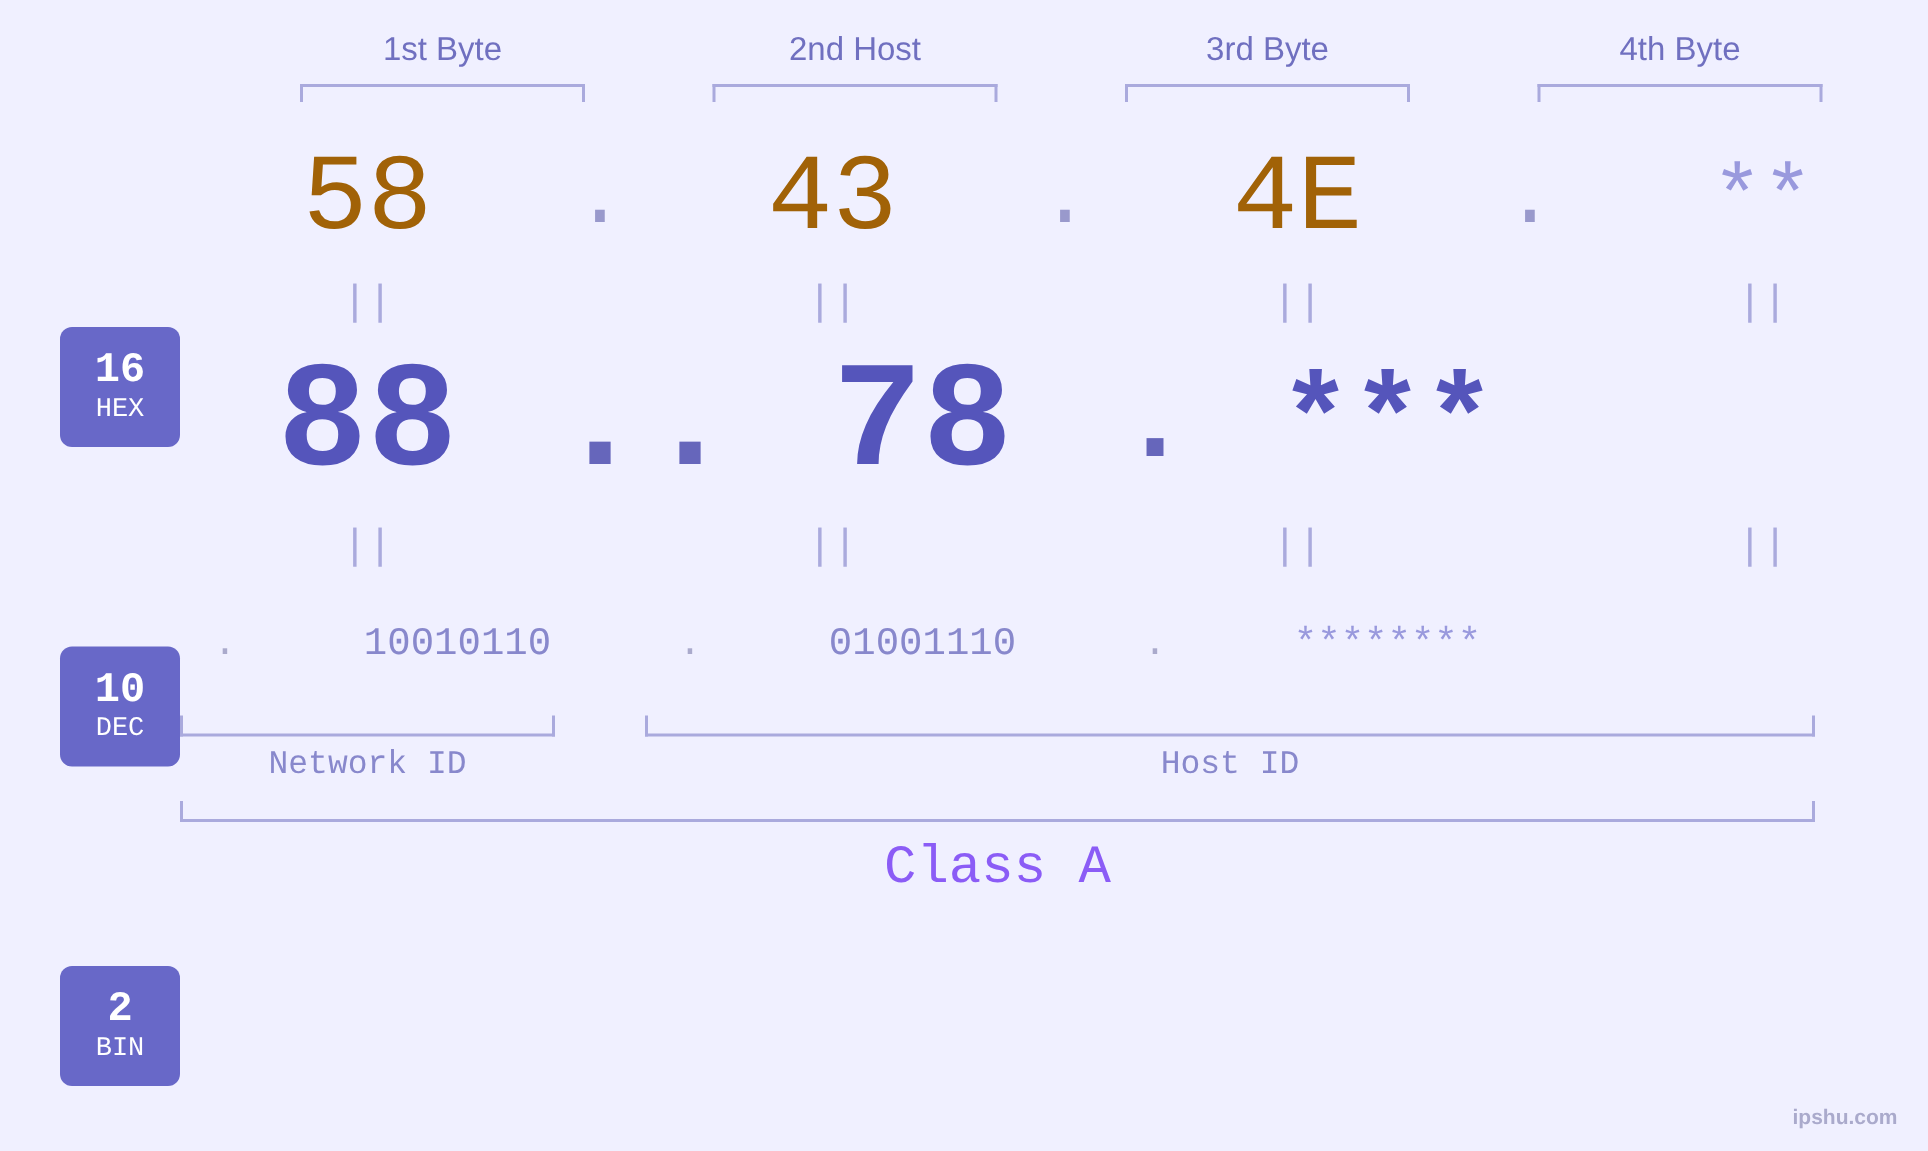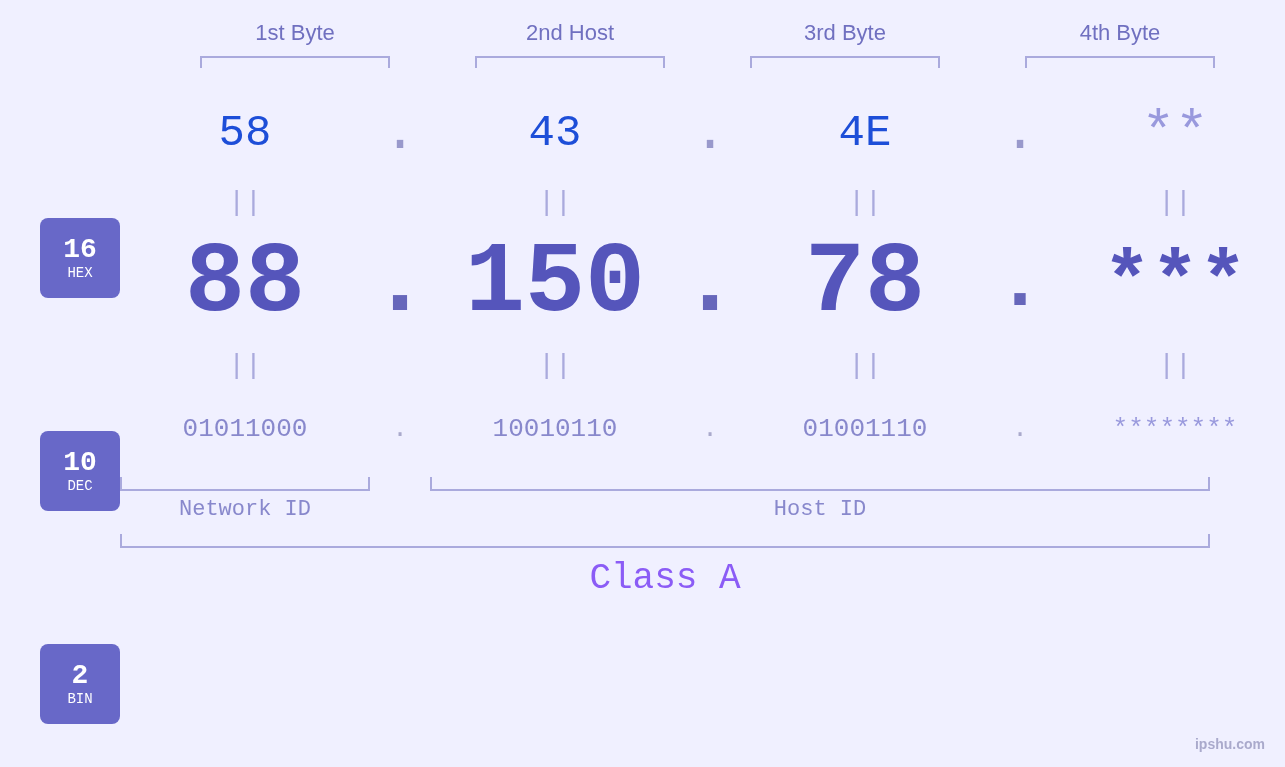--- a/index.html
+++ b/index.html
@@ -71,28 +71,28 @@
       margin-bottom: 0px;
     }
 
     .base-number {
       font-size: 28px;
       font-weight: bold;
       line-height: 1.1;
     }
 
     .base-label {
-      font-size: 14px;
+      font-size: 18px;
       font-weight: normal;
     }
 
     .hex-value {
-      font-size: 44px;
-      font-family: 'Courier New', Courier, monospace;
-      color: #1d4ed8;
+      font-size: 72px;
+      font-family: 'Courier New', Courier, monospace;
+      color: #a16207;
     }
 
     .hex-value-asterisk {
       font-size: 56px;
       font-family: 'Courier New', Courier, monospace;
       color: #9999dd;
     }
 
     .dec-value {
       font-size: 100px;
@@ -290,23 +290,20 @@
         </div>
       </div>
 
       <div class="vrow" style="height:115px; align-items:center;">
         <div class="vcell vcell-wide">
           <span class="dec-value">88</span>
         </div>
         <div class="vcell vcell-dot">
           <span class="dot-dec">.</span>
         </div>
-        <div class="vcell vcell-wide">
-          <span class="dec-value">150</span>
-        </div>
         <div class="vcell vcell-dot">
           <span class="dot-dec">.</span>
         </div>
         <div class="vcell vcell-wide">
           <span class="dec-value">78</span>
         </div>
         <div class="vcell vcell-dot">
           <span style="font-size:80px; color:#6666bb; font-weight:bold;">.</span>
         </div>
         <div class="vcell vcell-wide">
@@ -326,23 +323,20 @@
         <div class="vcell vcell-wide">
           <span class="equals-symbol">||</span>
         </div>
         <div class="vcell vcell-dot"></div>
         <div class="vcell vcell-wide">
           <span class="equals-symbol">||</span>
         </div>
       </div>
 
       <div class="vrow" style="height:80px; align-items:center;">
-        <div class="vcell vcell-wide">
-          <span class="bin-value">01011000</span>
-        </div>
         <div class="vcell vcell-dot">
           <span class="dot-bin">.</span>
         </div>
         <div class="vcell vcell-wide">
           <span class="bin-value">10010110</span>
         </div>
         <div class="vcell vcell-dot">
           <span class="dot-bin">.</span>
         </div>
         <div class="vcell vcell-wide">

